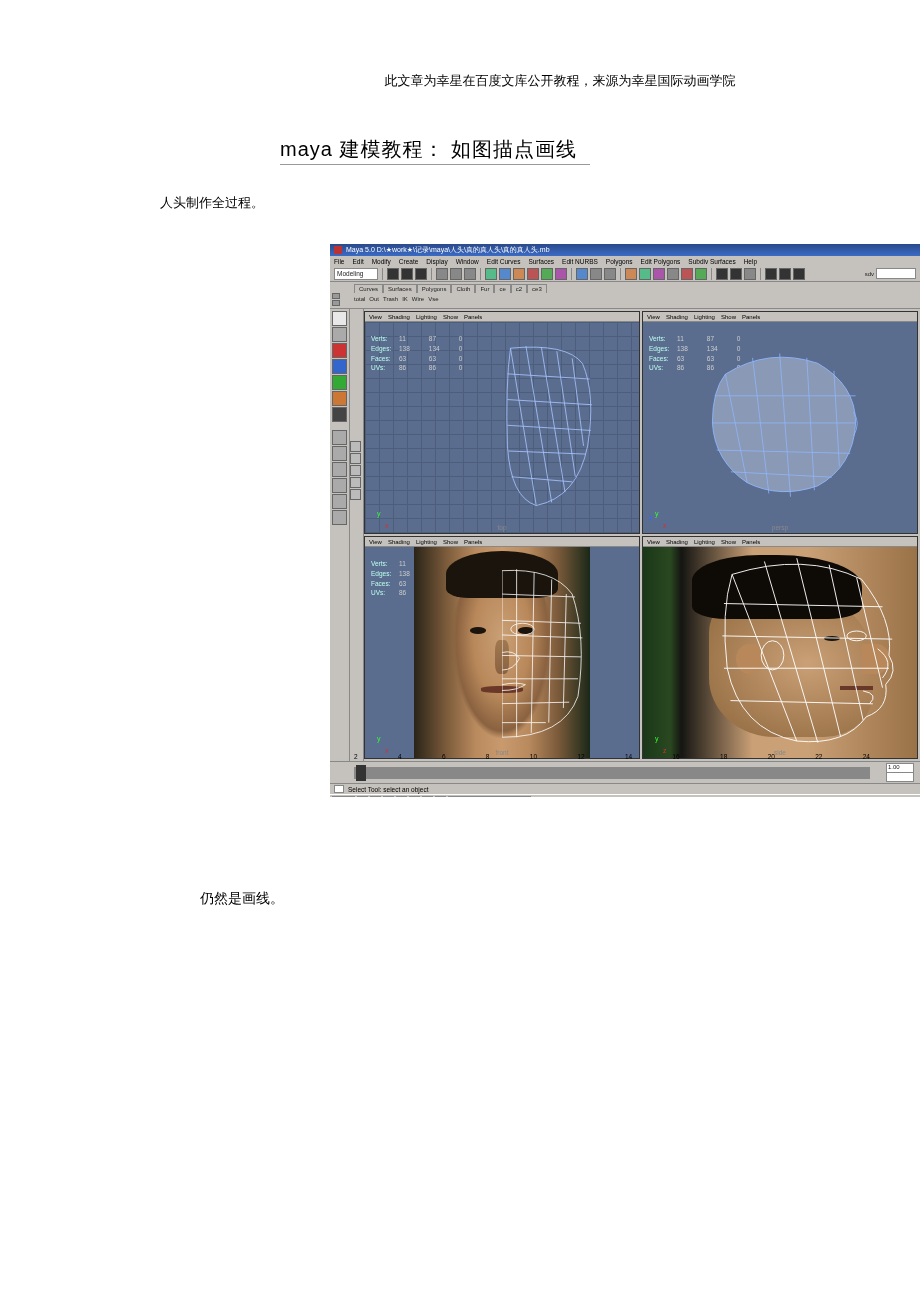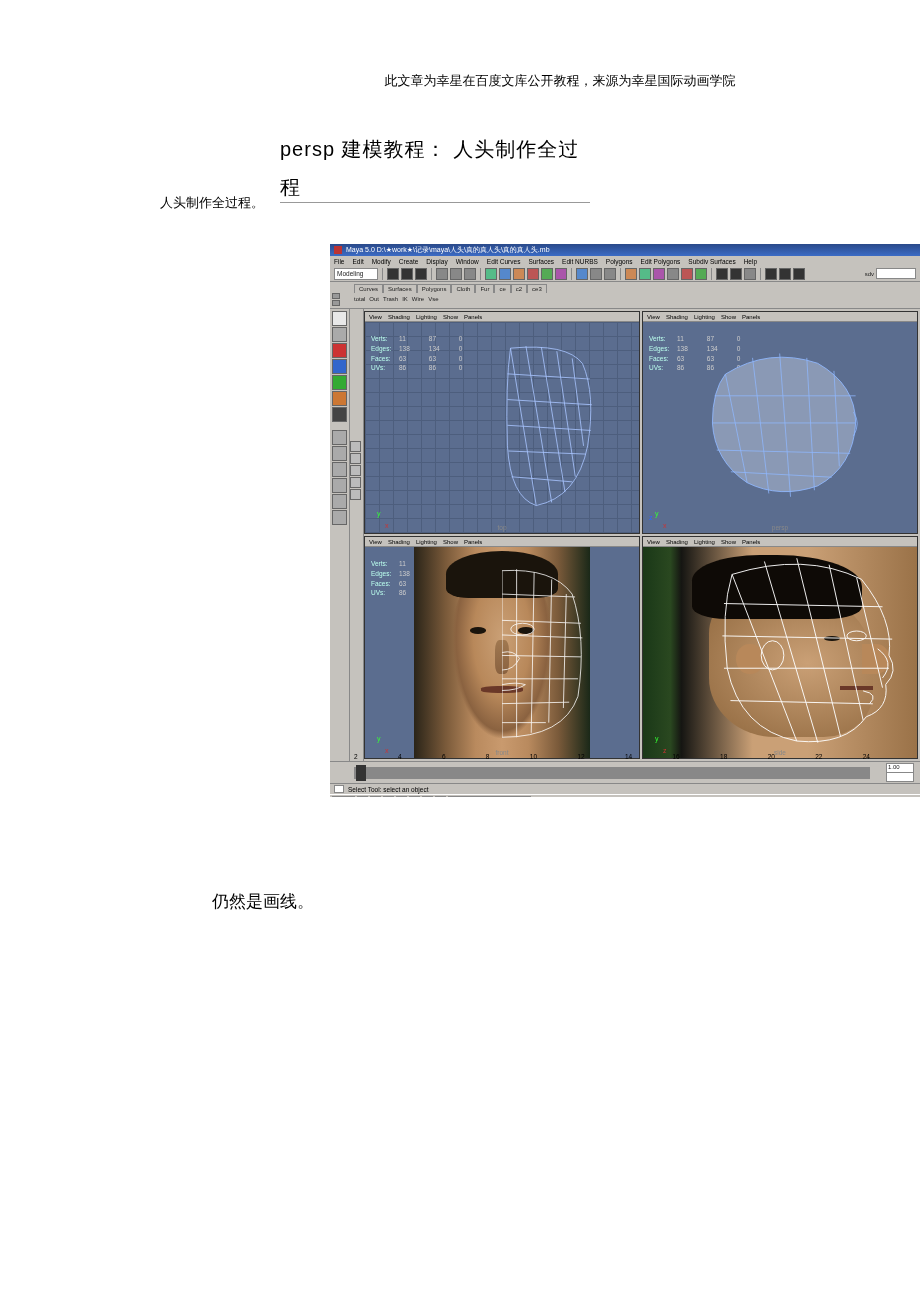--- a/index.html
+++ b/index.html
@@ -38,22 +38,22 @@
   }
   .caption1 {
     position: absolute;
     top: 194px;
     left: 160px;
     font-size: 13px;
   }
   .caption2 {
     position: absolute;
     top: 890px;
-    left: 212px;
-    font-size: 17px;
+    left: 200px;
+    font-size: 14px;
   }
 
   
   .maya-window {
     position: absolute;
     top: 244px;
     left: 330px;
     width: 590px;
     height: 553px;
     background: #c5c2c0;
@@ -232,21 +232,21 @@
   .task-ico.a{background:#c93;} .task-ico.b{background:#39c;} .task-ico.c{background:#3a5;}
   .task-ico.d{background:#c55;} .task-ico.e{background:#85c;}
   .task-app{height:11px;padding:0 6px;background:#ddd;border:1px solid #888;font-size:6.5px;display:flex;align-items:center;}
 </style>
 </head>
 <body>
 
 <div class="attribution">此文章为幸星在百度文库公开教程，来源为幸星国际动画学院</div>
 
 <div class="title-block">
-  <div class="title-text">persp 建模教程： 人头制作全过程</div>
+  <div class="title-text">maya 建模教程： 如图描点画线</div>
   <div class="title-underline"></div>
 </div>
 
 <div class="caption1">人头制作全过程。</div>
 <div class="caption2">仍然是画线。</div>
 
 <div class="maya-window">
 
   <div class="maya-titlebar">
     <span class="maya-icon"></span>

